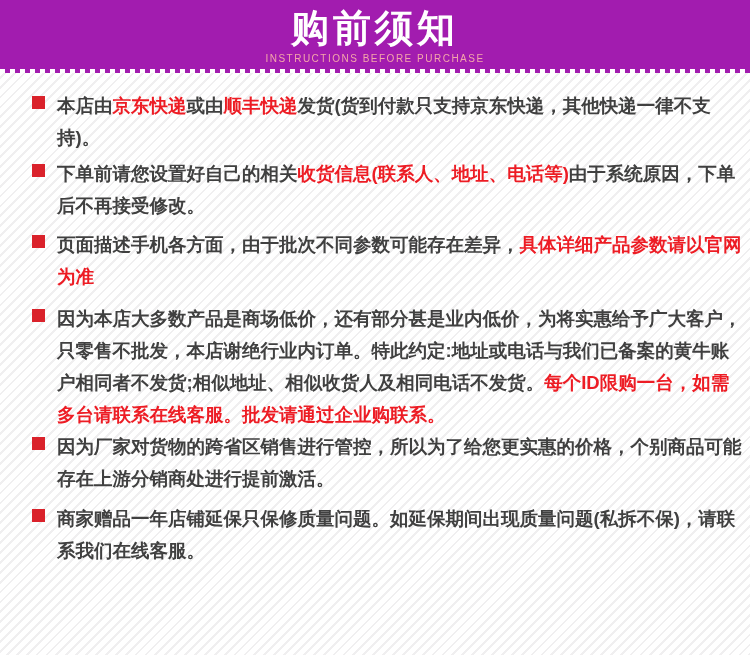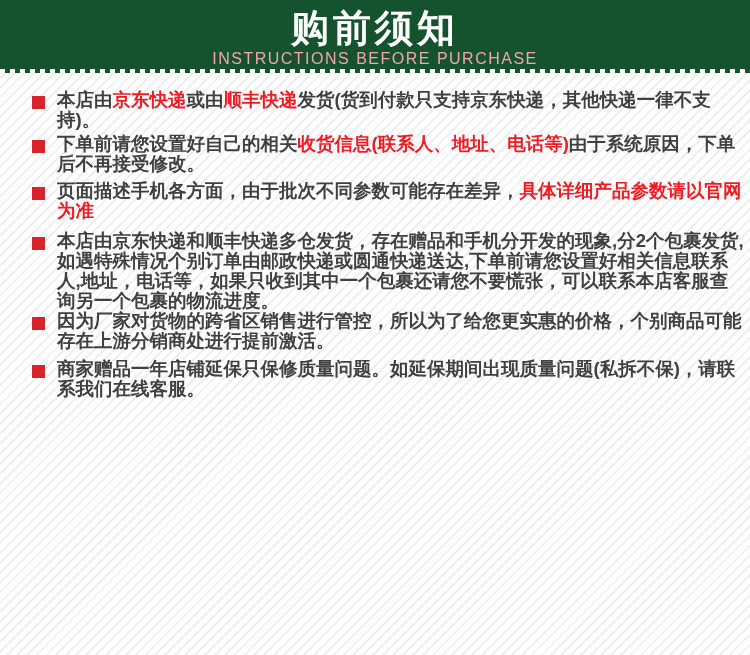--- a/index.html
+++ b/index.html
@@ -10,35 +10,35 @@
     font-family: "Liberation Sans", "DejaVu Sans", sans-serif;
     background:
       repeating-linear-gradient(135deg, #ffffff 0px, #ffffff 5px, #f0eff0 5px, #f0eff0 7px);
   }
 
   
   .banner {
     position: relative;
     width: 750px;
     height: 73px;
-    background: #14532d;
+    background: #a21caf;
     text-align: center;
   }
   .banner-title {
     margin: 0;
     padding-top: 6px;
     font-size: 38px;
     line-height: 44px;
     font-weight: bold;
     color: #ffffff;
     letter-spacing: 4px;
   }
   .banner-subtitle {
     margin: 0;
-    font-size: 16px;
+    font-size: 10px;
     line-height: 18px;
     font-weight: normal;
     color: #f4a6aa;
     letter-spacing: 1.5px;
   }
   .banner-perforation {
     position: absolute;
     left: 0;
     bottom: 0;
     width: 100%;
@@ -60,21 +60,21 @@
   .bullet {
     flex: 0 0 13px;
     width: 13px;
     height: 13px;
     margin-top: 6px;
     background: #da222b;
   }
   .notice-text {
     margin: 0 0 0 12px;
     font-size: 18.5px;
-    line-height: 20px;
+    line-height: 32px;
     font-weight: bold;
     color: #404040;
     letter-spacing: 0px;
   }
   .notice-text .red { color: #ed1c24; }
 
   
   .notice:nth-child(1) { margin-bottom: 4px; }
   .notice:nth-child(2) { margin-bottom: 7px; }
   .notice:nth-child(3) { margin-bottom: 10px; }
@@ -100,21 +100,21 @@
     <div class="notice">
       <span class="bullet"></span>
       <p class="notice-text"><span>下单前请您设置好自己的相关</span><span class="red">收货信息(联系人、地址、电话等)</span><span>由于系统原因，下单后不再接受修改。</span></p>
     </div>
     <div class="notice">
       <span class="bullet"></span>
       <p class="notice-text"><span>页面描述手机各方面，由于批次不同参数可能存在差异，</span><span class="red">具体详细产品参数请以官网为准</span></p>
     </div>
     <div class="notice">
       <span class="bullet"></span>
-      <p class="notice-text"><span> 本店由京东快递和顺丰快递多仓发货，存在赠品和手机分开发的现象,分2个包裹发货,如遇特殊情况个别订单由邮政快递或圆通快递送达,下单前请您设置好相关信息联系人,地址，电话等，如果只收到其中一个包裹还请您不要慌张，可以联系本店客服查询另一个包裹的物流进度。</span></p>
+      <p class="notice-text"><span>因为本店大多数产品是商场低价，还有部分甚是业内低价，为将实惠给予广大客户，只零售不批发，本店谢绝行业内订单。特此约定:地址或电话与我们已备案的黄牛账户相同者不发货;相似地址、相似收货人及相同电话不发货。</span><span class="red">每个ID限购一台，如需多台请联系在线客服。批发请通过企业购联系。</span></p>
     </div>
     <div class="notice">
       <span class="bullet"></span>
       <p class="notice-text"><span>因为厂家对货物的跨省区销售进行管控，所以为了给您更实惠的价格，个别商品可能存在上游分销商处进行提前激活。</span></p>
     </div>
     <div class="notice">
       <span class="bullet"></span>
       <p class="notice-text"><span>商家赠品一年店铺延保只保修质量问题。如延保期间出现质量问题(私拆不保)，请联系我们在线客服。</span></p>
     </div>
   </div>

